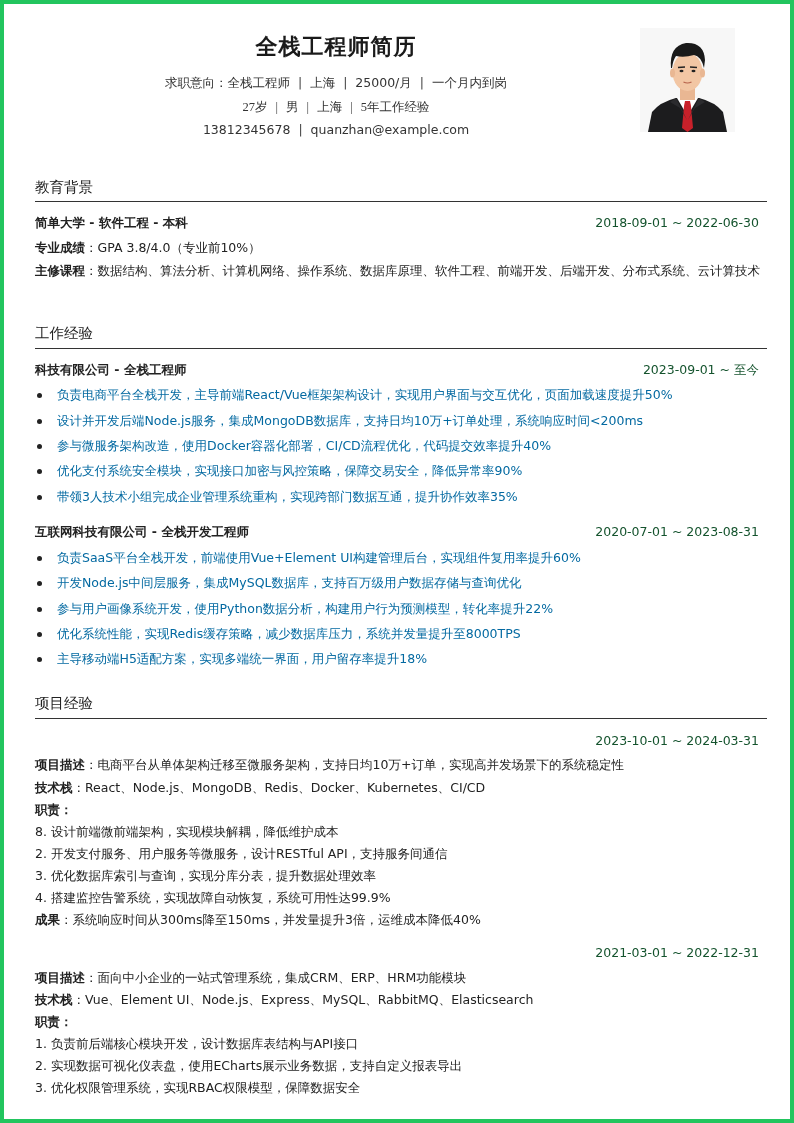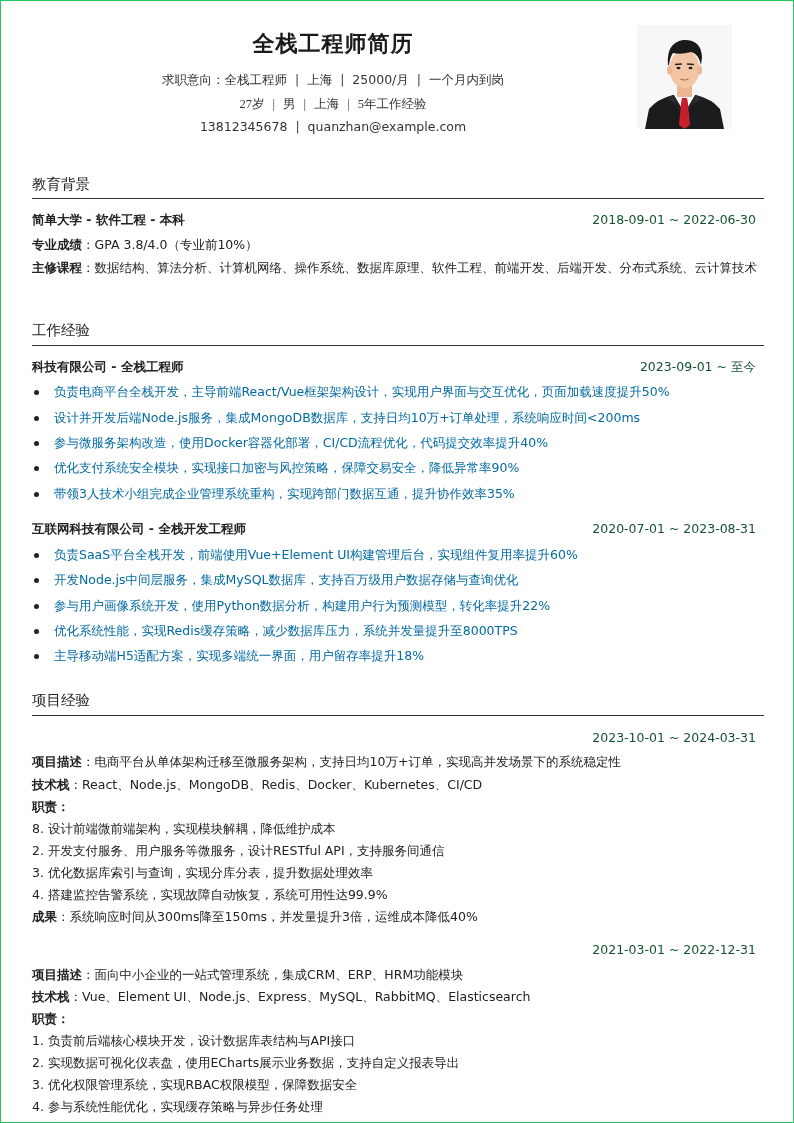--- a/index.html
+++ b/index.html
@@ -6,21 +6,21 @@
   html, body { width: 794px; height: 1123px; background: #ffffff; }
   body {
     font-family: "DejaVu Sans", "Liberation Sans", sans-serif;
     color: #222;
     overflow: hidden;
   }
   .page {
     position: relative;
     width: 794px;
     height: 1123px;
-    border: 1px solid #22c55e;
+    border: 4px solid #22c55e;
     background: #fff;
   }
   
   .header {
     position: absolute;
     left: 0; top: 0;
     width: 794px;
     height: 150px;
   }
   .name {
@@ -224,15 +224,14 @@
   </div>
   <div class="row" style="top:987px">
     <span class="b">技术栈</span><span>：</span><span>Vue、Element UI、Node.js、Express、MySQL、RabbitMQ、Elasticsearch</span>
   </div>
   <div class="row" style="top:1009px">
     <span class="b">职责：</span>
   </div>
   <div class="row" style="top:1031px">1. 负责前后端核心模块开发，设计数据库表结构与API接口</div>
   <div class="row" style="top:1053px">2. 实现数据可视化仪表盘，使用ECharts展示业务数据，支持自定义报表导出</div>
   <div class="row" style="top:1075px">3. 优化权限管理系统，实现RBAC权限模型，保障数据安全</div>
-  <div class="row" style="top:1097px">4. 参与系统性能优化，实现缓存策略与异步任务处理</div>
 
 </div>
 
 </body></html>

